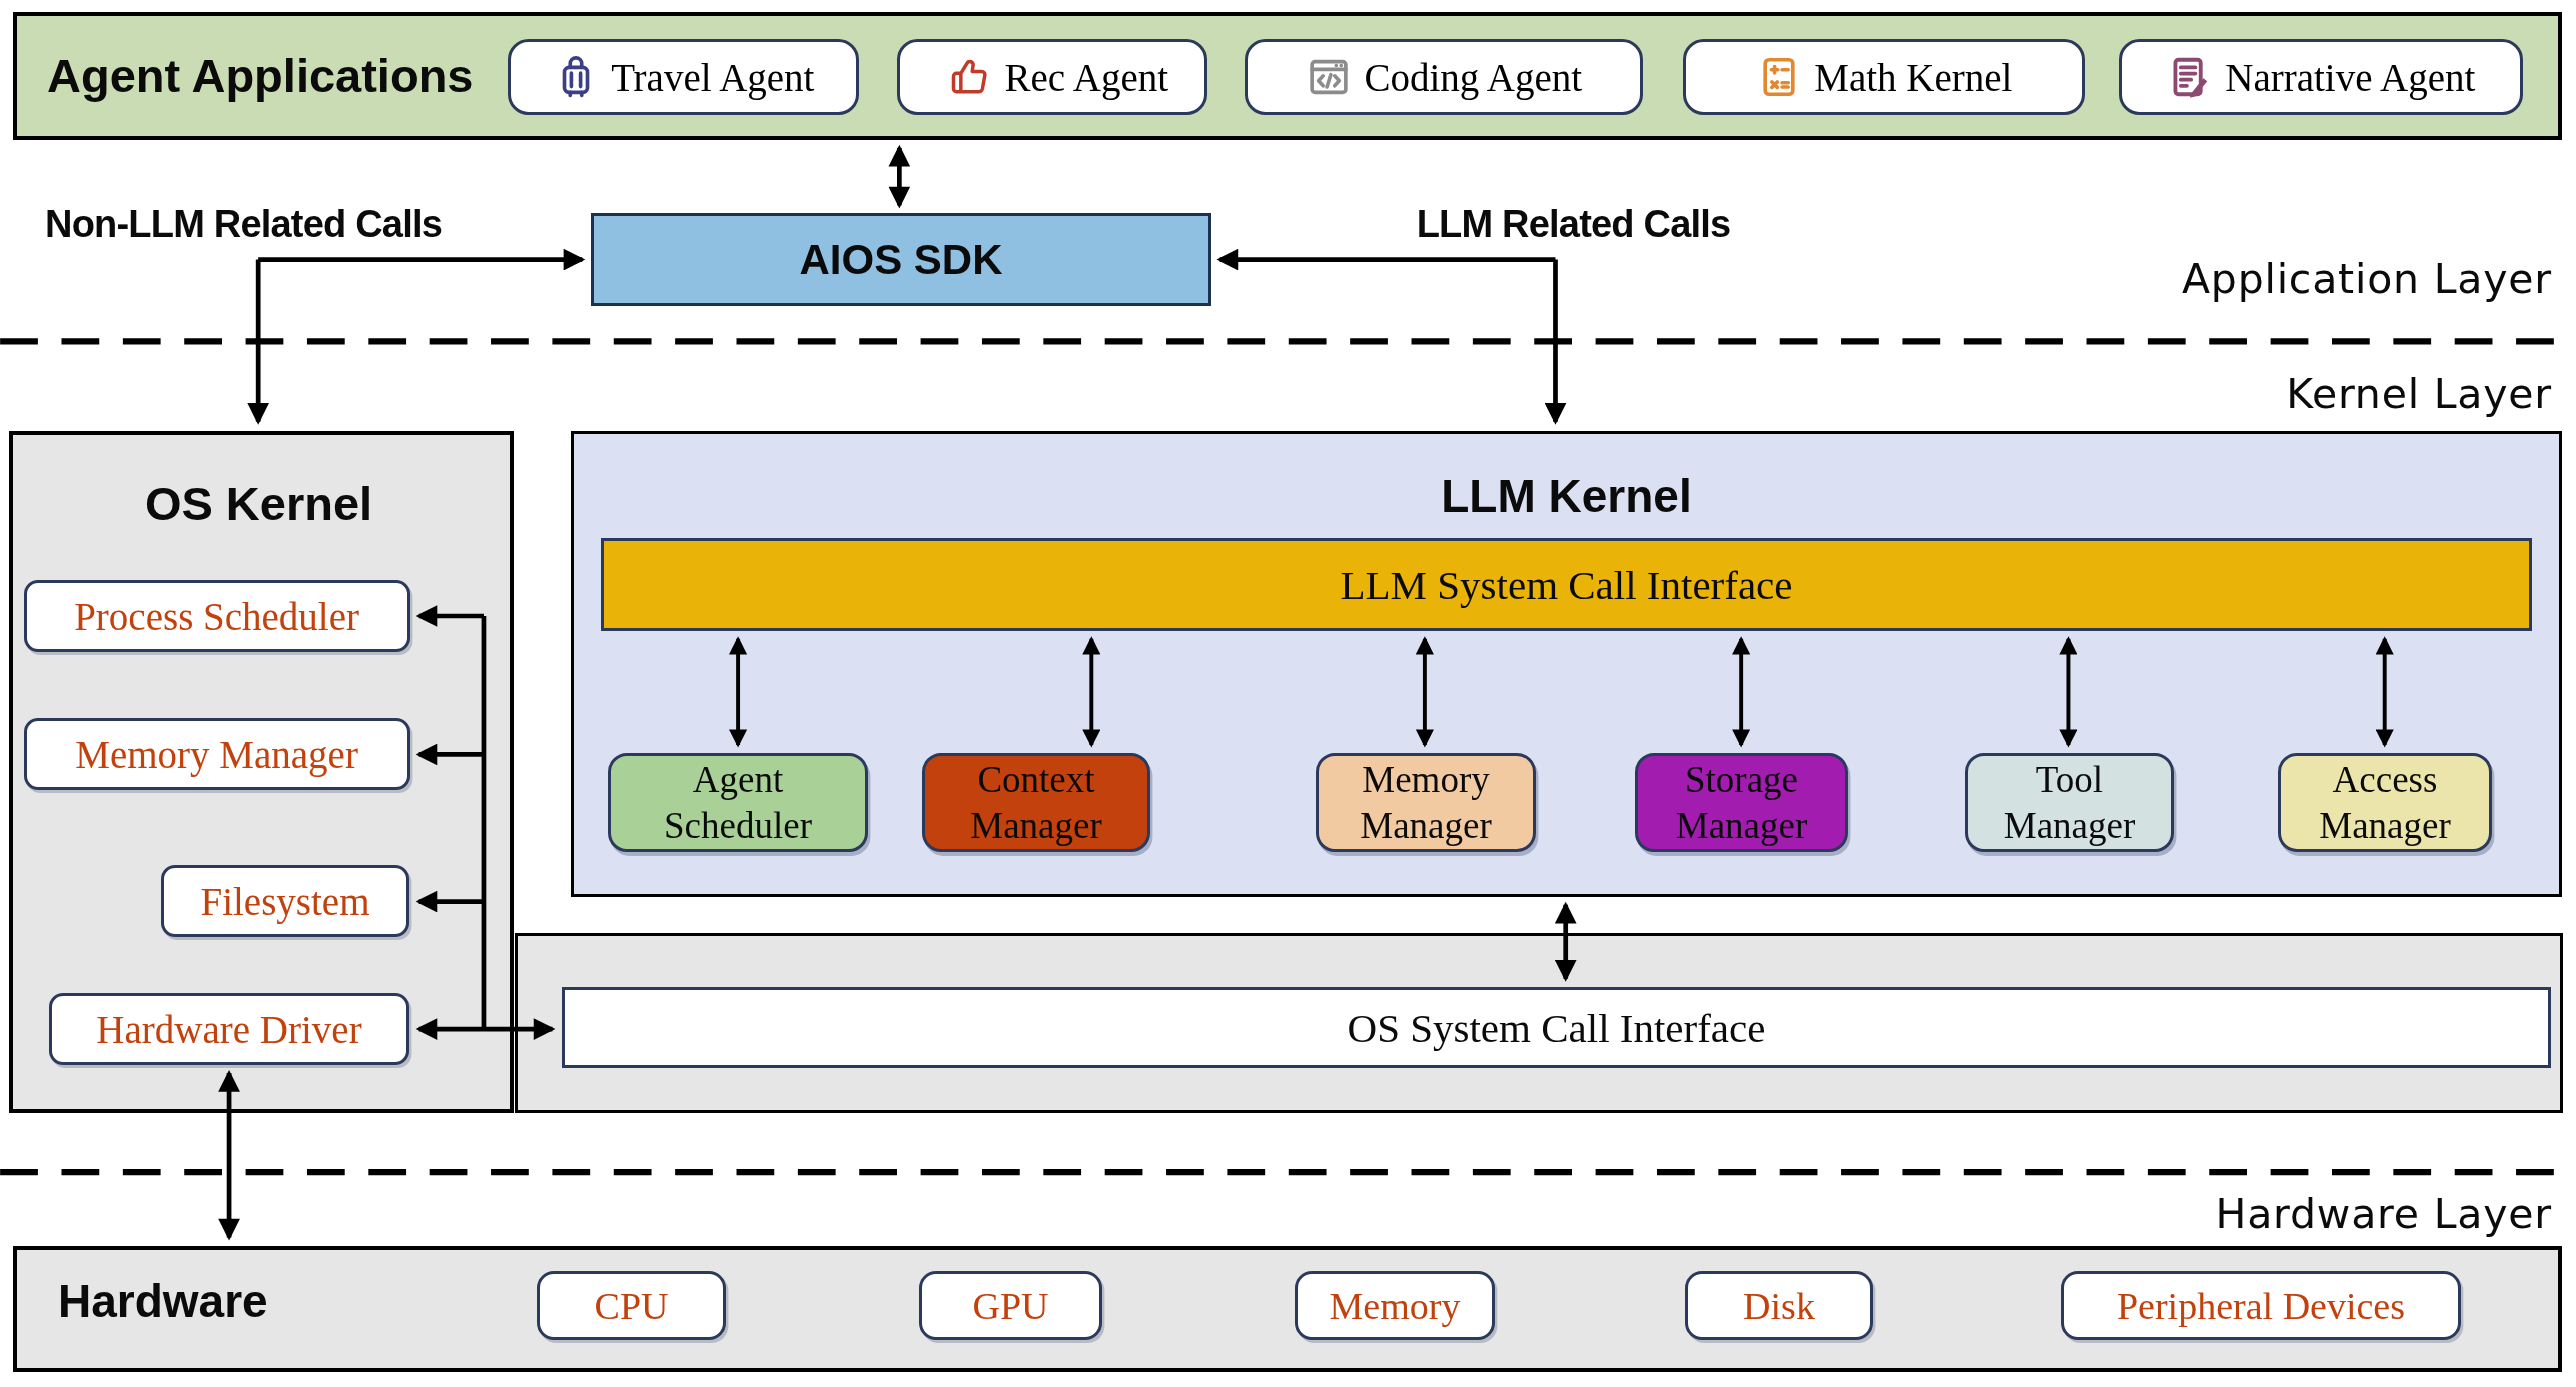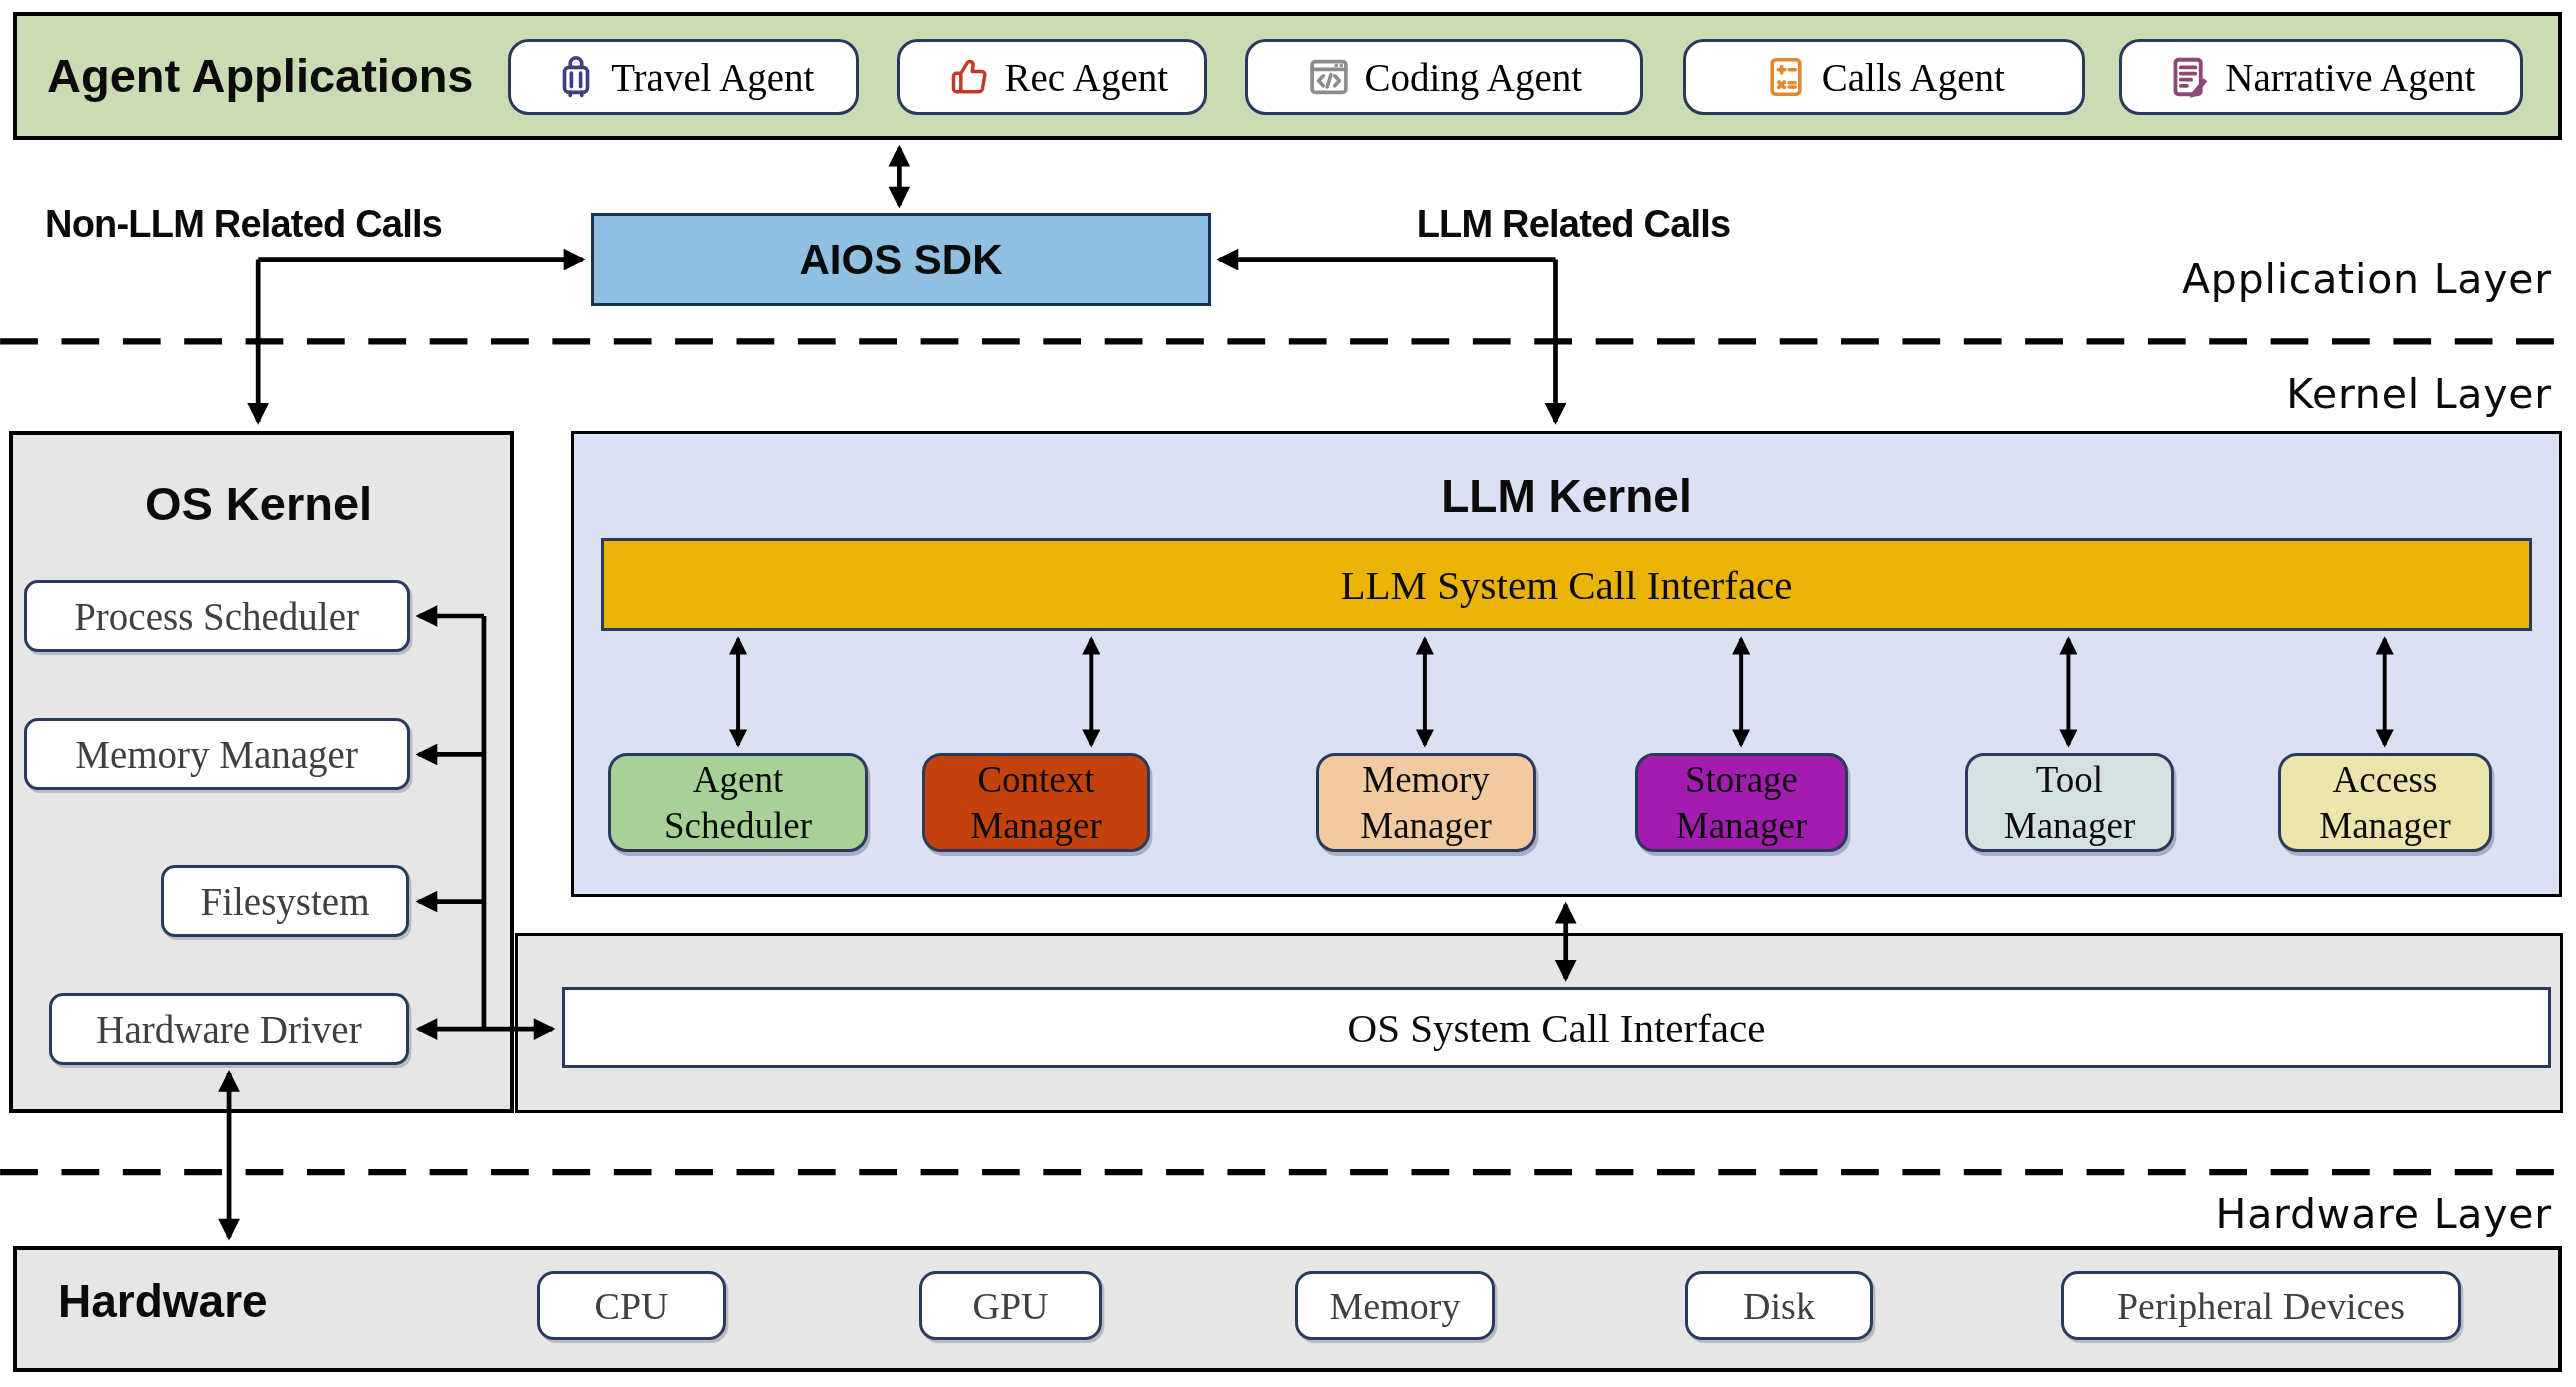--- a/index.html
+++ b/index.html
@@ -37,21 +37,21 @@
   
   .layer-label{font-family:"DejaVu Sans",sans-serif;font-size:41px;font-weight:500;
                width:708px;text-align:right;letter-spacing:0.8px;}
   #app-layer{left:1844px;top:255px;}
   #kernel-layer{left:1844px;top:370px;}
   #hw-layer{left:1844px;top:1190px;}
 
   
   .witem{background:#fff;border:3.1px solid #2b3a5c;border-radius:14px;
          display:flex;align-items:center;justify-content:center;
-         font-family:"Liberation Serif",serif;font-size:39px;color:#404040;
+         font-family:"Liberation Serif",serif;font-size:39px;color:#c2410c;
          box-shadow:2.4px 3.1px 0 rgba(45,60,95,.25);}
   #ps{left:23.6px;top:580px;width:386px;height:72px;}
   #mm{left:23.6px;top:718px;width:386px;height:72px;}
   #fs{left:161px;top:865px;width:248px;height:72px;}
   #hd{left:49px;top:993px;width:360px;height:72px;}
 
   
   #llm-bar{left:601px;top:538px;width:1931px;height:93px;background:#eab308;border:3.1px solid #2b3a5c;
            display:flex;align-items:center;justify-content:center;
            font-family:"Liberation Serif",serif;font-size:41px;}
@@ -117,21 +117,21 @@
     </svg>
     <span>Coding Agent</span>
   </div>
 
   <div class="abs agent-btn" style="left:1683px;width:402px;">
     <svg width="46" height="46" viewBox="0 0 24 24" fill="none" stroke="#e2882f" stroke-width="1.9" stroke-linecap="round" stroke-linejoin="round">
       <rect x="4.8" y="3" width="14.4" height="18" rx="2"></rect>
       <path d="M8 8.2h3.4M9.7 6.5v3.4M13.6 8.2h3.2"></path>
       <path d="M8.3 14.6l2.8 2.8M11.1 14.6l-2.8 2.8M13.6 15h3.2M13.6 17.2h3.2"></path>
     </svg>
-    <span>Calls Agent</span>
+    <span>Math Kernel</span>
   </div>
 
   <div class="abs agent-btn" style="left:2119px;width:404px;">
     <svg width="46" height="46" viewBox="0 0 24 24" fill="none" stroke="#8c4a72" stroke-width="2" stroke-linecap="round" stroke-linejoin="round">
       <rect x="4.4" y="3" width="13.2" height="18" rx="1.6"></rect>
       <path d="M7.2 7h7.6M7.2 10.2h7.6M7.2 13.4h5.4M7.2 16.6h3.2"></path>
       <path d="M12.6 20.6l6.4-8 2 1.6-6.4 8-2.6.6z" fill="#8c4a72" stroke="none"></path>
     </svg>
     <span>Narrative Agent</span>
   </div>

